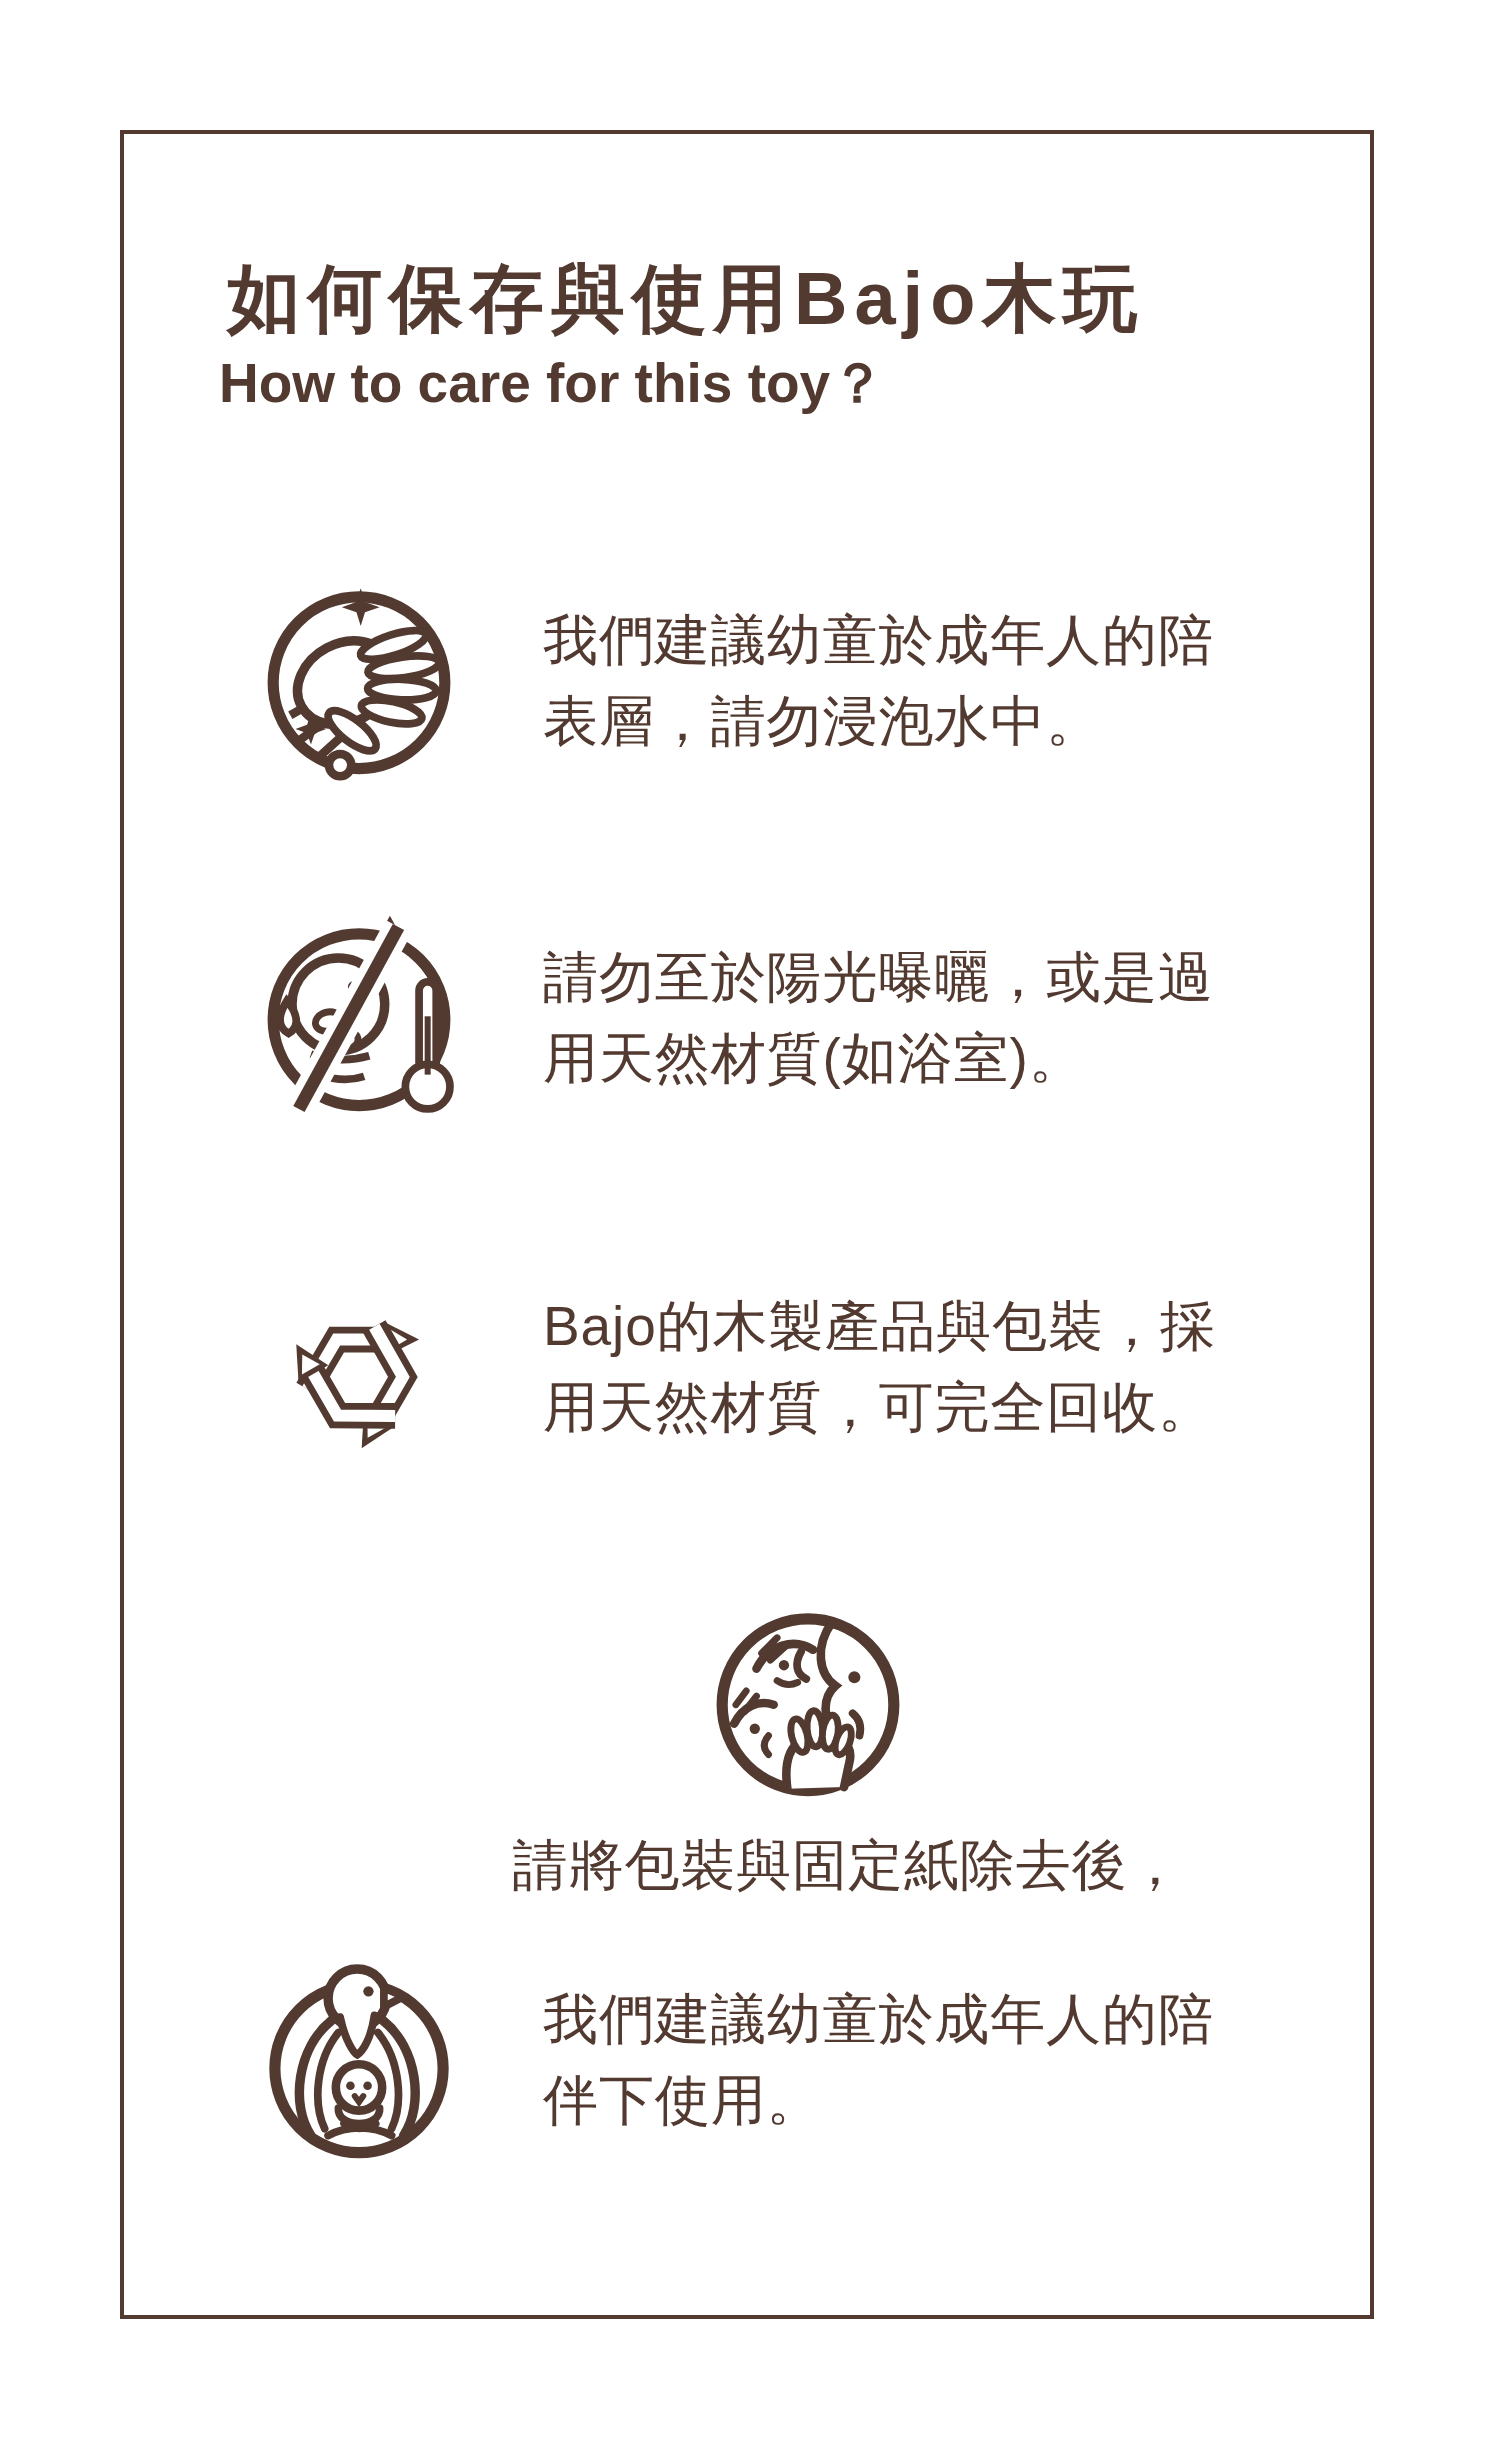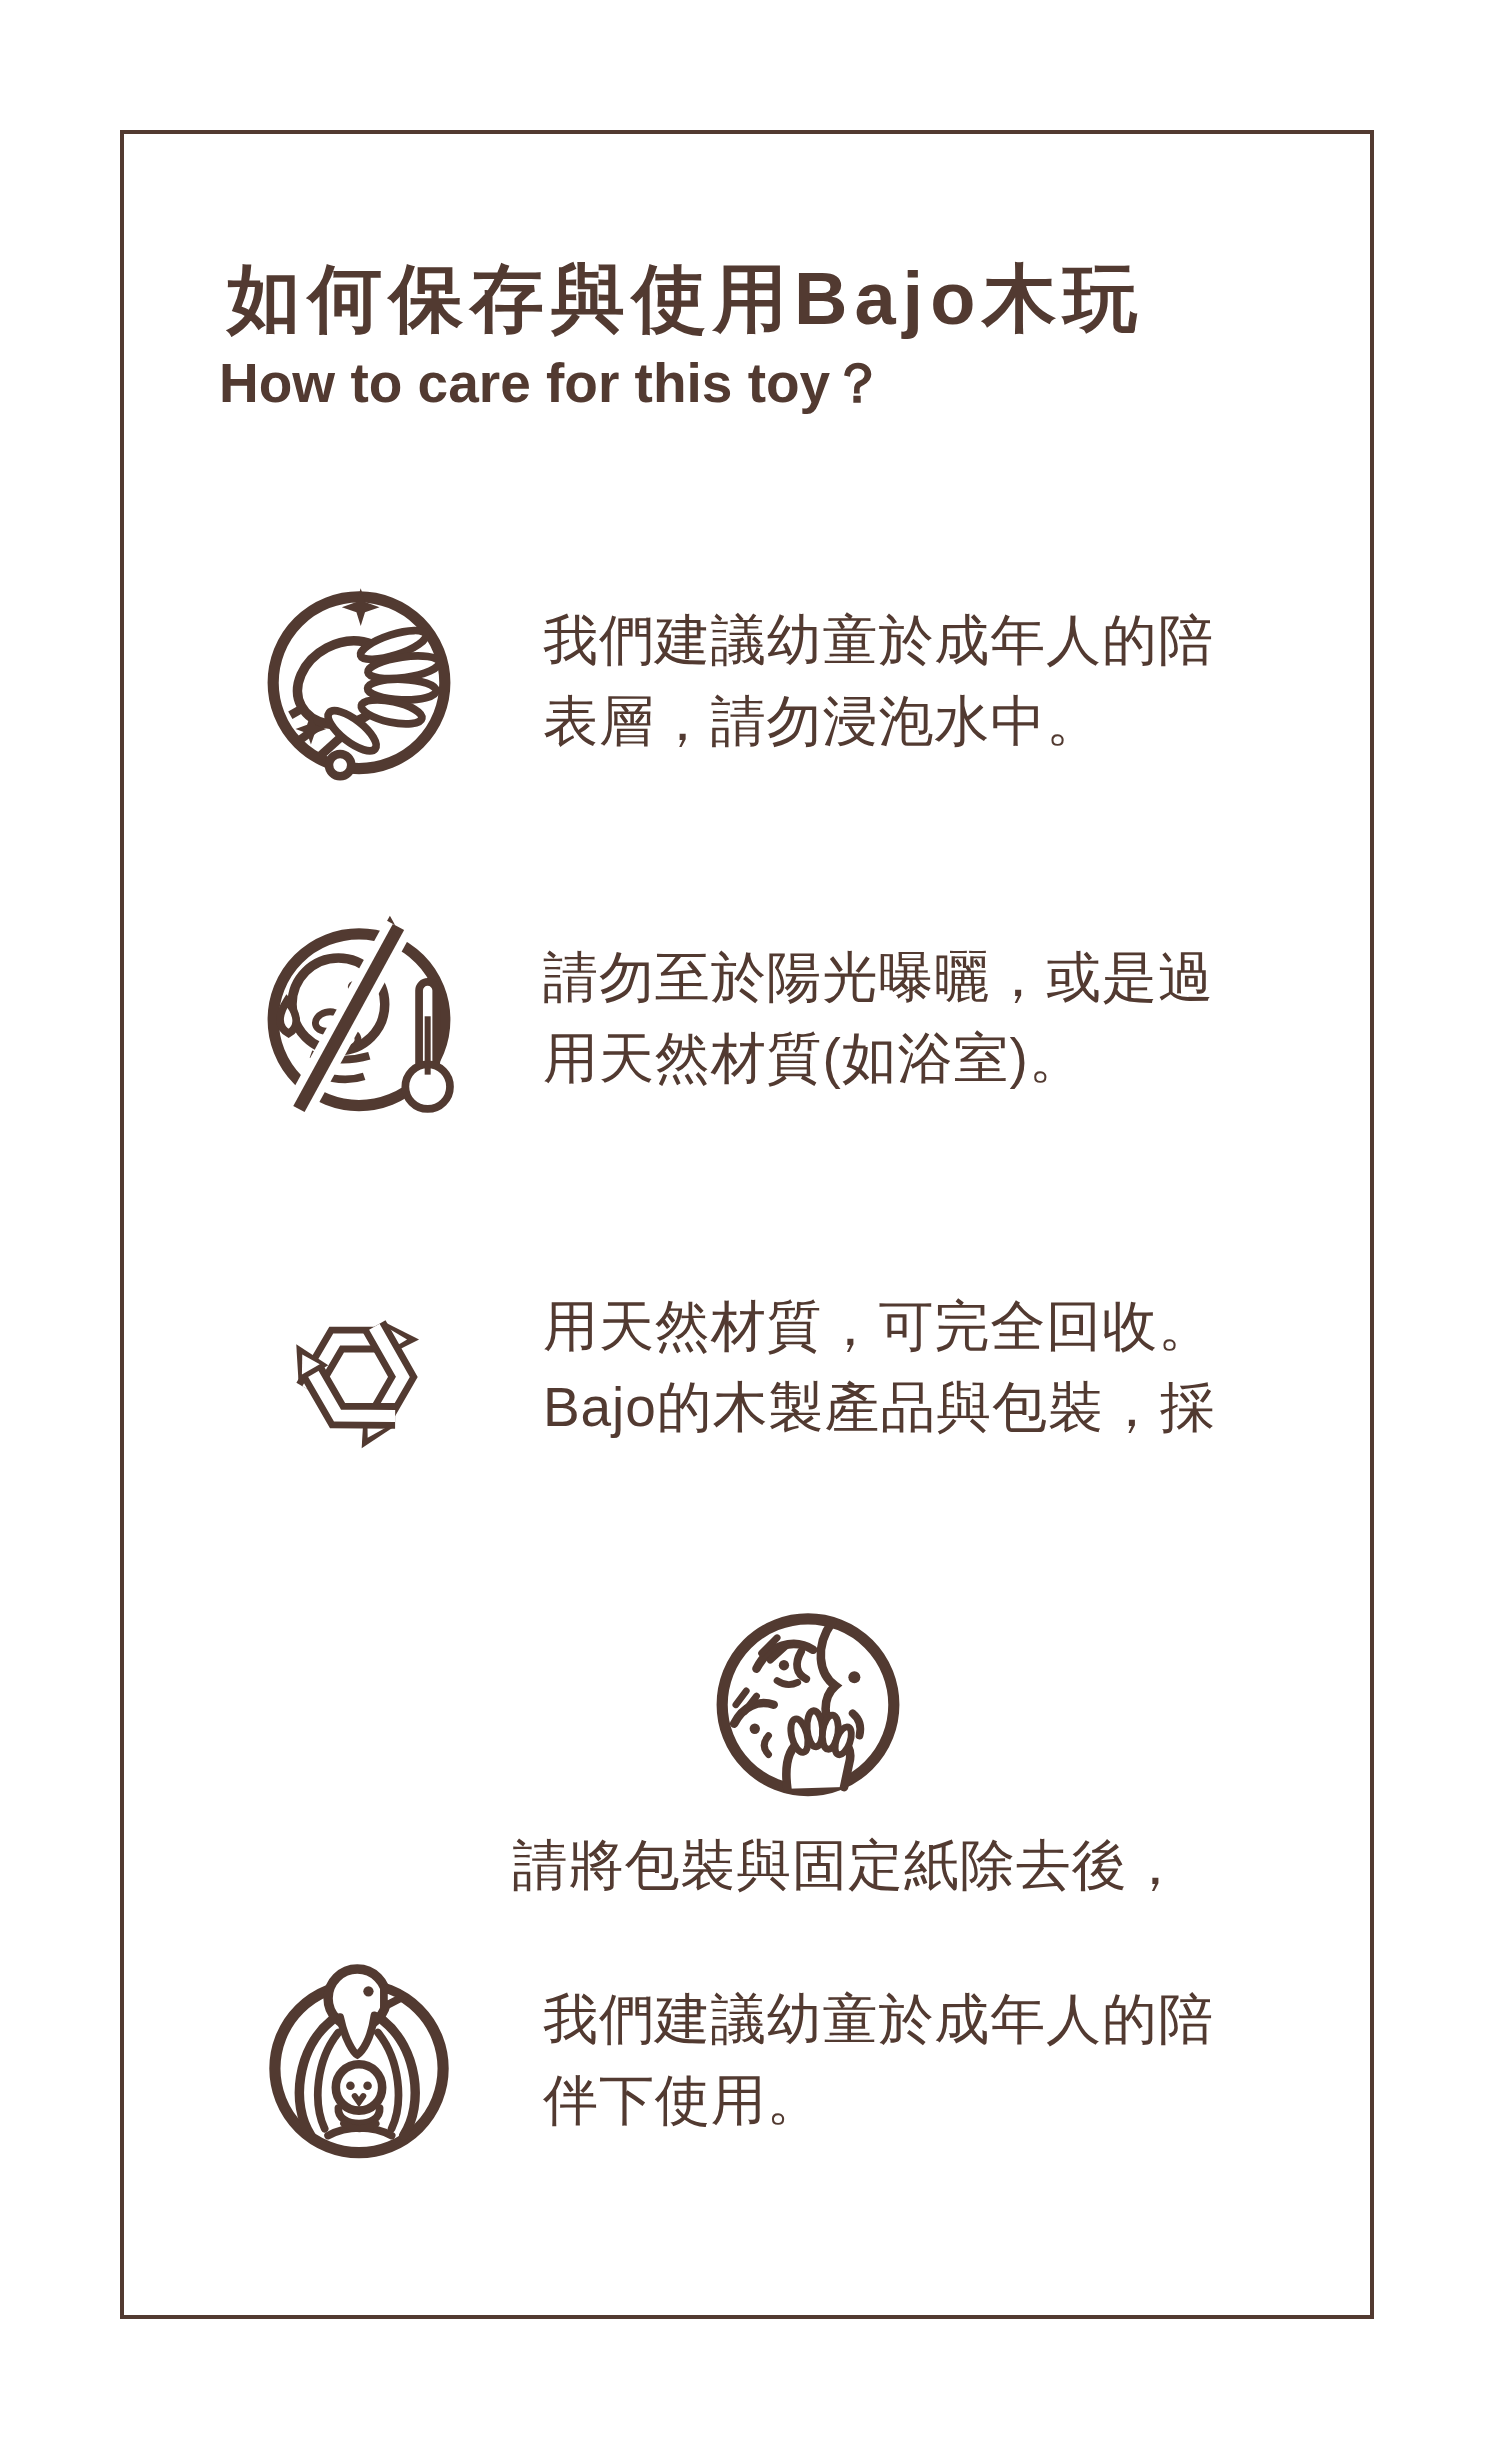--- a/index.html
+++ b/index.html
@@ -125,22 +125,22 @@
           <g transform="rotate(240)">
             <path d="M -60 14 L -26 -44 L 34 -44" stroke="currentColor" stroke-width="30"></path>
             <path d="M -60 14 L -26 -44 L 34 -44" stroke="#fff" stroke-width="14"></path>
             <polygon points="30,-64 70,-44 30,-24" fill="currentColor"></polygon>
             <polygon points="36,-56 56,-44 36,-32" fill="#fff"></polygon>
           </g>
         </g>
       </svg>
     </div>
     <div class="row-text">
+      <div>Bajo的木製產品與包裝，採</div>
       <div>用天然材質，可完全回收。</div>
-      <div>Bajo的木製產品與包裝，採</div>
     </div>
   </div>
 
   <div class="row row-4">
     <div class="icon-box">
       <svg viewBox="0 0 240 240" fill="none" stroke="currentColor" stroke-linecap="round">
         <circle cx="120" cy="122" r="100" fill="#fff" stroke-width="13"></circle>
         <path d="M148 26 C128 54 132 86 152 100 C136 114 138 140 150 152 C144 164 146 178 154 186" stroke-width="10"></path>
         <circle cx="174" cy="90" r="7" fill="currentColor" stroke="none"></circle>
         <path d="M172 132 Q 184 142 180 158" stroke-width="9"></path>

